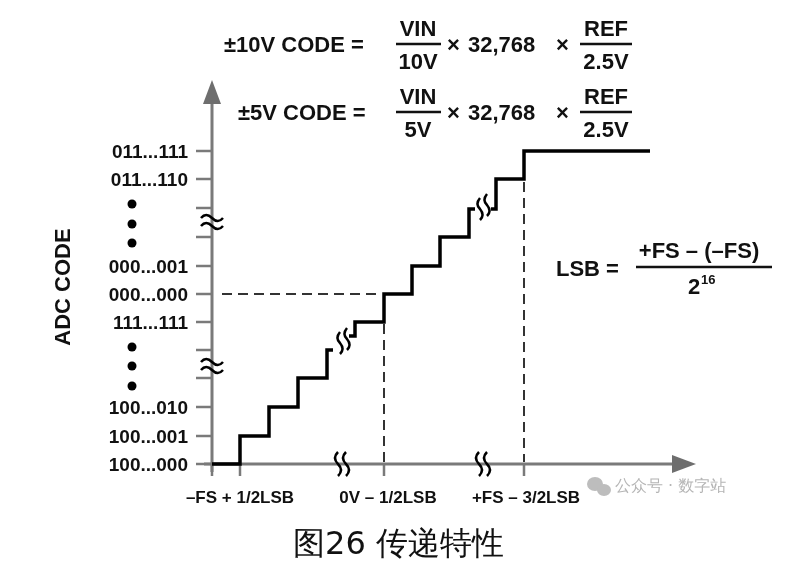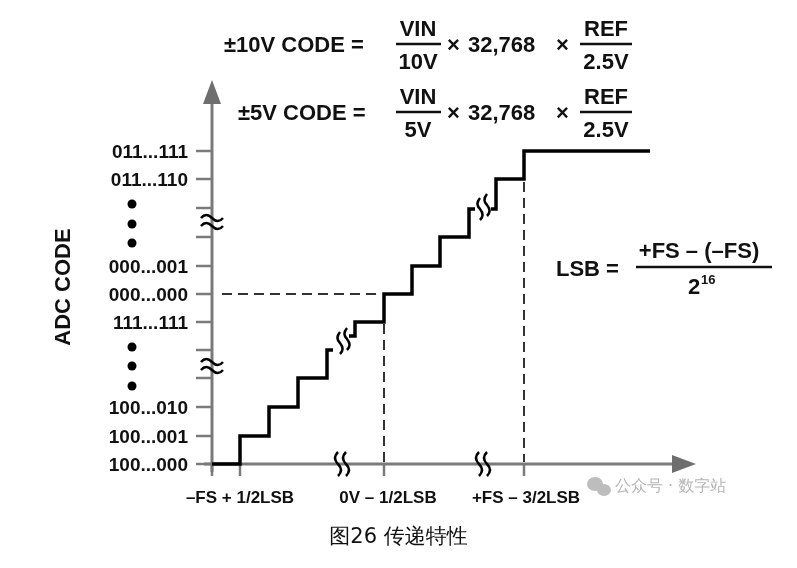--- a/index.html
+++ b/index.html
@@ -5,21 +5,21 @@
     html, body { margin: 0; padding: 0; background: #ffffff; }
     body { width: 797px; height: 568px; position: relative; overflow: hidden;
            font-family: "Liberation Sans", "DejaVu Sans", sans-serif; }
     #diagram { position: absolute; left: 0; top: 0; }
     .t { font-family: "Liberation Sans", "DejaVu Sans", sans-serif; font-weight: bold; fill: #111111; }
     .ytick { font-size: 19px; }
     .xtick { font-size: 17px; }
     .eq { font-size: 22px; }
     .axis-title { font-size: 22px; }
     .caption { position: absolute; left: 0; width: 797px; top: 522px; text-align: center;
-               font-family: "DejaVu Sans", sans-serif; font-size: 21px; color: #111; }
+               font-family: "DejaVu Sans", sans-serif; font-size: 32px; color: #111; }
     .watermark { font-family: "DejaVu Sans", sans-serif; font-size: 16px; fill: #b5b5b5; font-weight: normal; }
   </style>
 </head>
 <body>
 
 <svg id="diagram" width="797" height="568" viewBox="0 0 797 568">
 
   <g>
     <text class="t eq" x="224" y="52">±10V CODE =</text>
     <text class="t eq" x="418" y="36" text-anchor="middle">VIN</text>

